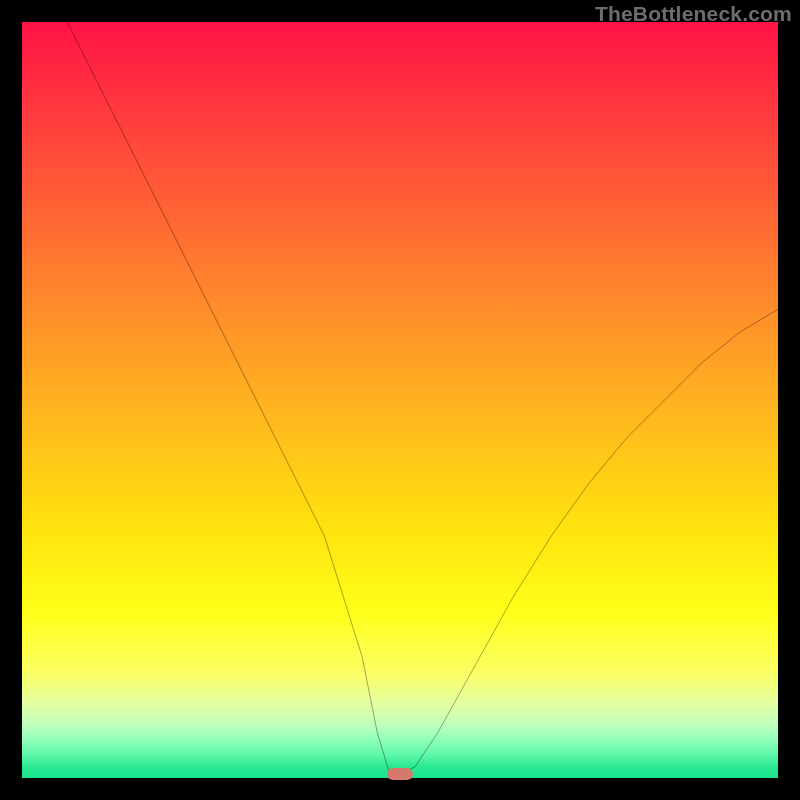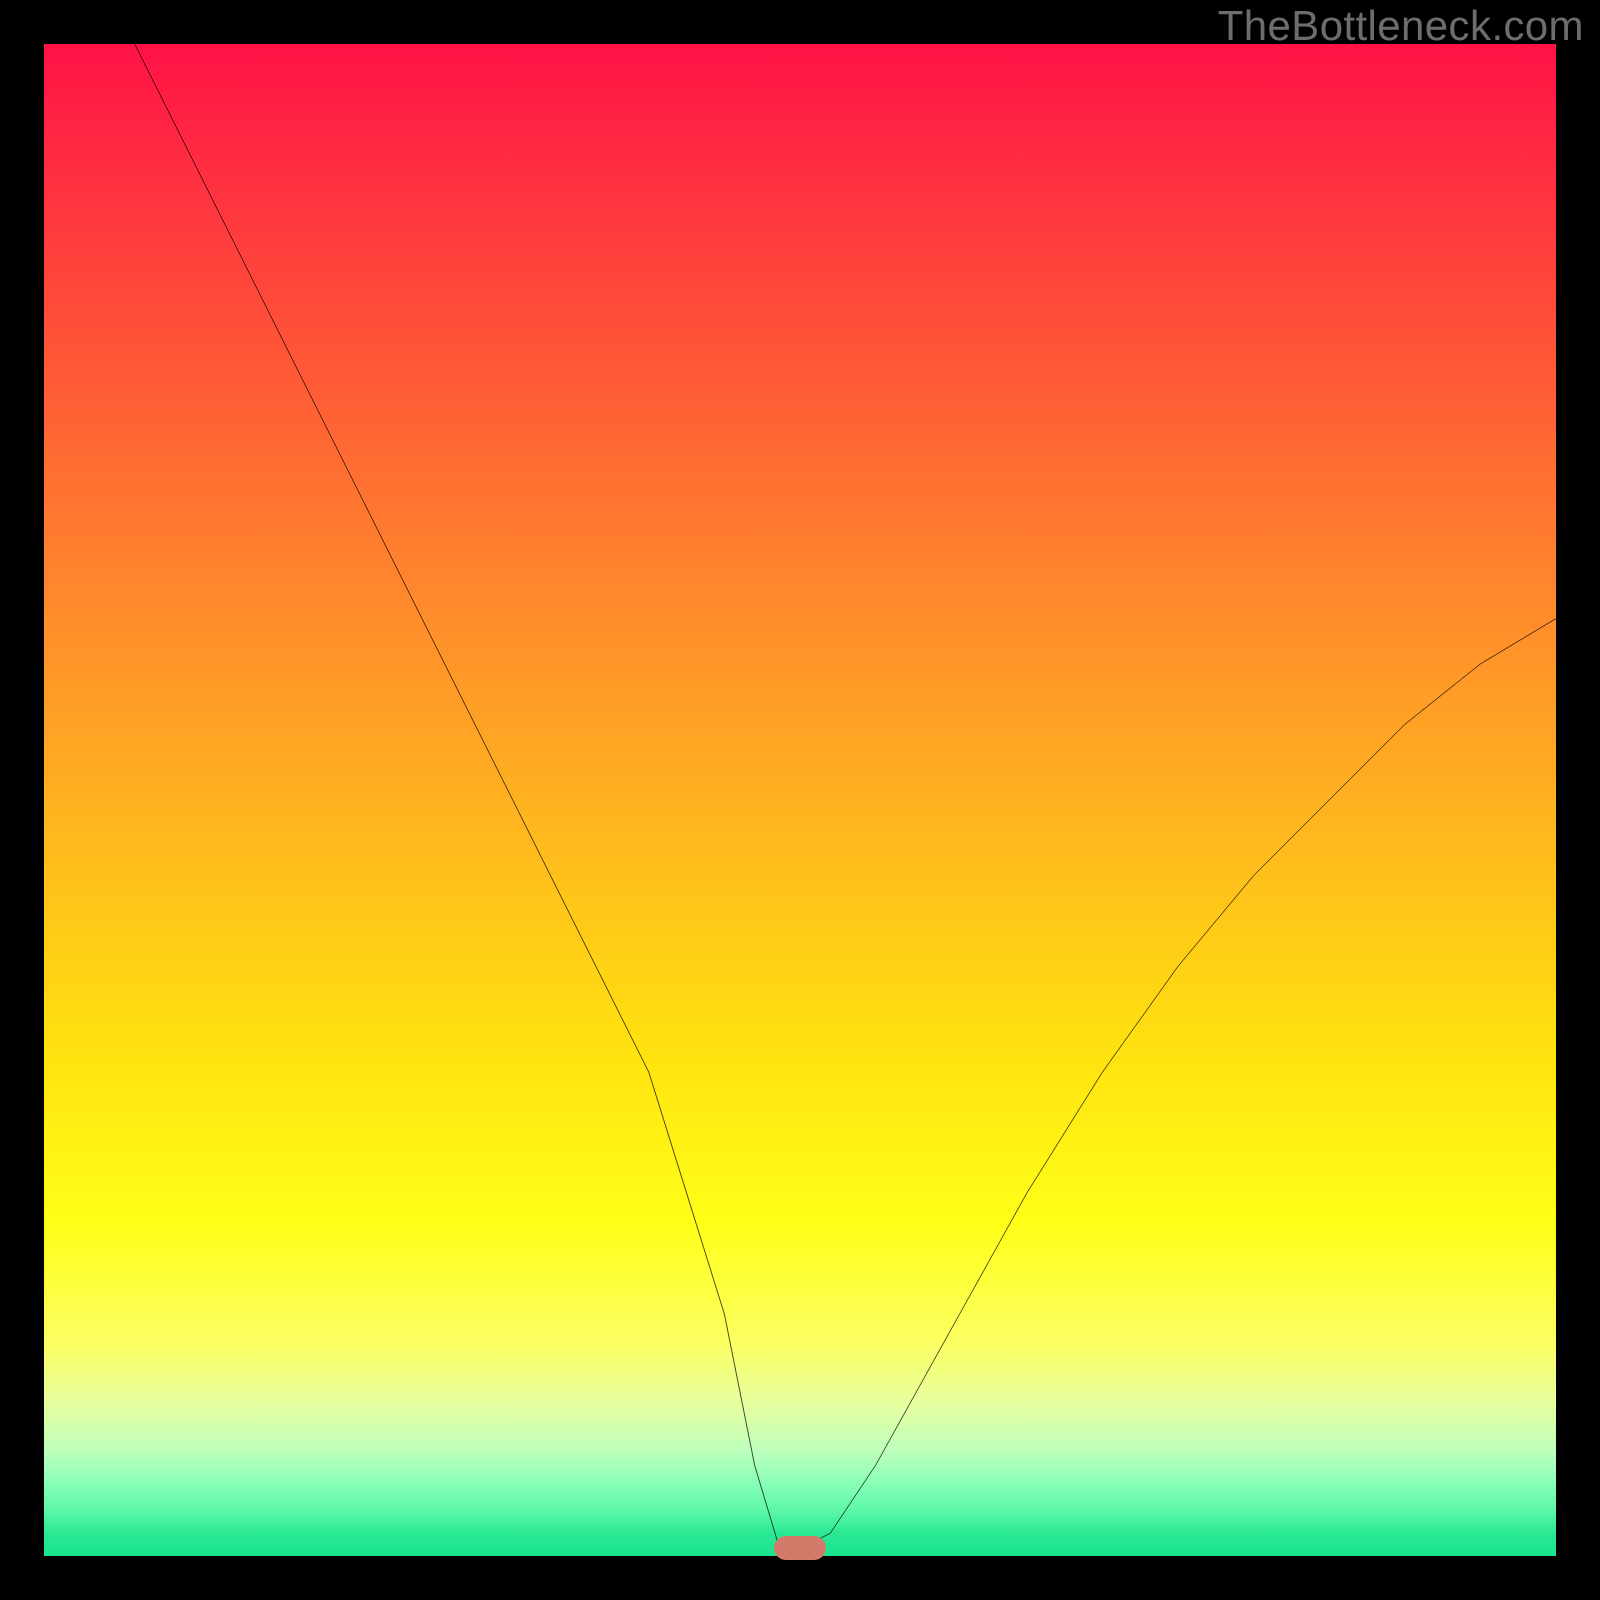--- a/index.html
+++ b/index.html
@@ -65,20 +65,21 @@
     transform: translate(-50%, -50%);
   }
   .watermark {
     position: absolute;
     top: 2px;
     right: 8px;
     color: #6d6d6d;
     font-size: 21px;
     letter-spacing: 0.2px;
     user-select: none;
+    font-weight: bold;
   }
 </style>
 </head>
 <body>
 
 <div class="stage">
 
   <div class="watermark">TheBottleneck.com</div>
 
   <div class="plot-area">

